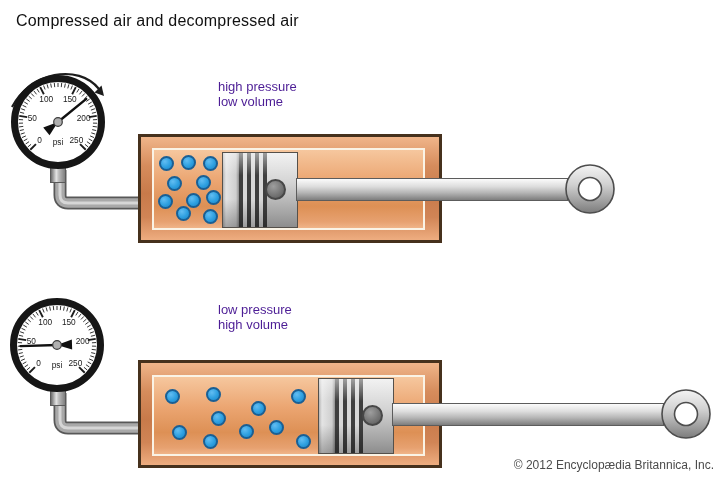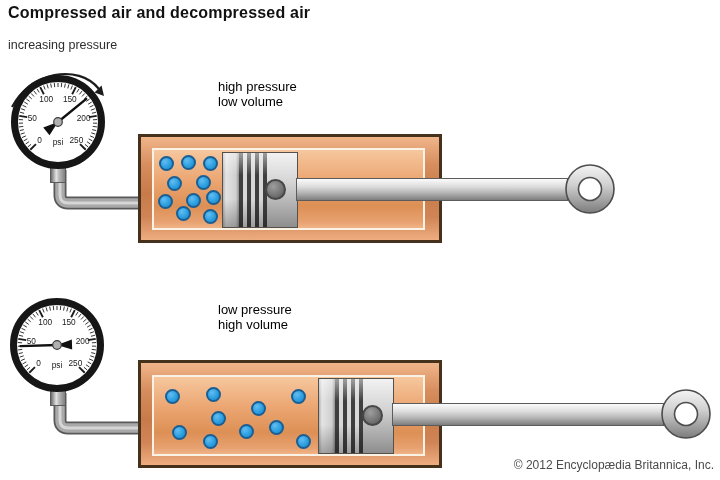--- a/index.html
+++ b/index.html
@@ -1,18 +1,18 @@
 <!DOCTYPE html>
 <html><head>
 <meta charset="utf-8">
 <style>
   html,body{margin:0;padding:0;background:#fff;}
   .canvas{position:relative;width:720px;height:480px;background:#ffffff;overflow:hidden;
           font-family:"Liberation Sans",sans-serif;}
-  .title{position:absolute;left:8px;top:4px;margin:0;font-size:16px;font-weight:bold;color:#111;letter-spacing:.2px;}
+  .title{position:absolute;left:8px;top:4px;margin:8px;font-size:16px;font-weight:normal;color:#111;letter-spacing:.2px;}
   .annotation{position:absolute;left:8px;top:38px;font-size:12.5px;color:#2e2e2e;}
   .underlay{position:absolute;left:0;top:0;}
   .stem{position:absolute;width:16px;height:21px;background:linear-gradient(90deg,#6c6c6c,#e3e3e3 38%,#bdbdbd 55%,#7e7e7e);border:1px solid #5a5a5a;box-sizing:border-box;}
   #stem-top{left:50px;top:162px;}
   #stem-bottom{left:50px;top:385px;}
   .gauge{position:absolute;width:112px;height:112px;}
   #gauge-top{left:2px;top:66px;}
   #gauge-bottom{left:1px;top:289px;}
   .frame{position:absolute;width:304px;border:3px solid #46311d;box-sizing:border-box;
          background:linear-gradient(180deg,#f0b58a 0%,#d68c5c 28%,#c87a4a 55%,#d18556 78%,#eead80 100%);}
@@ -38,36 +38,35 @@
        background:radial-gradient(circle at 38% 32%,#9e9e9e,#6b6b6b 70%,#555);border:2px solid #474747;}
   #pin-top{left:265px;top:179px;}
   #pin-bottom{left:362px;top:405px;}
   .rod{position:absolute;height:23px;border:1px solid #5c5c5c;box-sizing:border-box;
        background:linear-gradient(180deg,#fbfbfb,#dedede 35%,#b6b6b6 65%,#7d7d7d);}
   #rod-top{left:296px;top:178px;width:272px;}
   #rod-bottom{left:392px;top:403px;width:272px;}
   .ring-end{position:absolute;width:56px;height:56px;}
   #ring-top{left:562px;top:161px;}
   #ring-bottom{left:658px;top:386px;}
-  .caption{position:absolute;font-size:13px;color:#000000;line-height:15px;}
+  .caption{position:absolute;font-size:13px;color:#4c1d95;line-height:15px;}
   #caption-top{left:218px;top:79px;}
   #caption-bottom{left:218px;top:302px;}
   .copyright{position:absolute;right:6px;top:458px;font-size:12px;color:#4b4b4b;margin-left:12px;}
   .mol-layer{position:absolute;left:0;top:0;width:720px;height:480px;pointer-events:none;}
   .molecule{position:absolute;width:15px;height:15px;border-radius:50%;box-sizing:border-box;
             background:radial-gradient(circle at 35% 32%,#62bdf2,#2d9fe0 55%,#1d84c4);border:2px solid #1a5f94;}
   .gauge text{font-family:"Liberation Sans",sans-serif;}
 </style>
 </head>
 <body>
 
 <div class="canvas">
 
   <h1 class="title">Compressed air and decompressed air</h1>
-  <div class="annotation">increasing pressure</div>
 
   <svg class="underlay" width="720" height="480" viewBox="0 0 720 480">
     <g>
       <path d="M60,170 L60,195 Q60,203 68,203 L150,203" fill="none" stroke="#585858" stroke-width="13" stroke-linecap="butt"></path>
       <path d="M60,170 L60,195 Q60,203 68,203 L150,203" fill="none" stroke="#a9a9a9" stroke-width="9.5"></path>
       <path d="M60,170 L60,195 Q60,203 68,203 L150,203" fill="none" stroke="#d6d6d6" stroke-width="3"></path>
     </g>
     <g>
       <path d="M60,393 L60,420 Q60,428 68,428 L150,428" fill="none" stroke="#585858" stroke-width="13"></path>
       <path d="M60,393 L60,420 Q60,428 68,428 L150,428" fill="none" stroke="#a9a9a9" stroke-width="9.5"></path>

